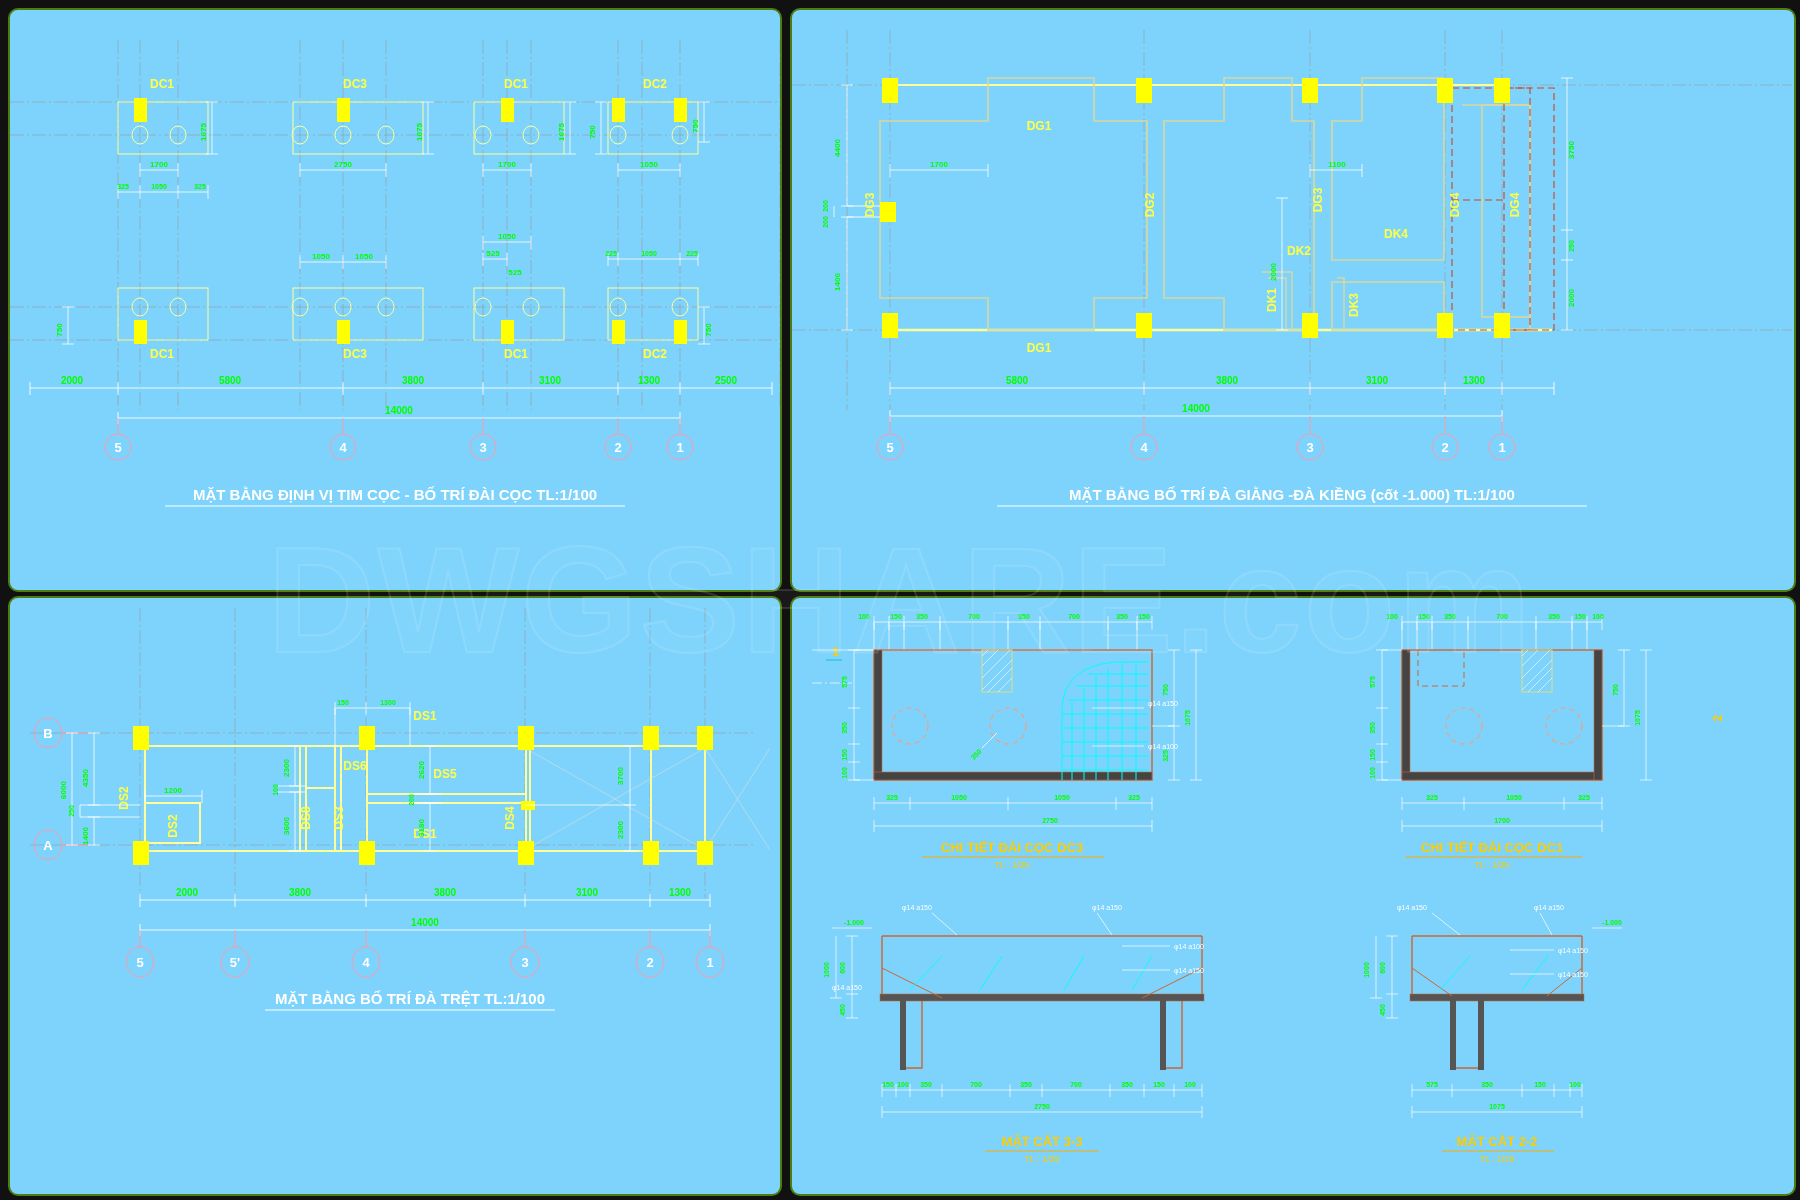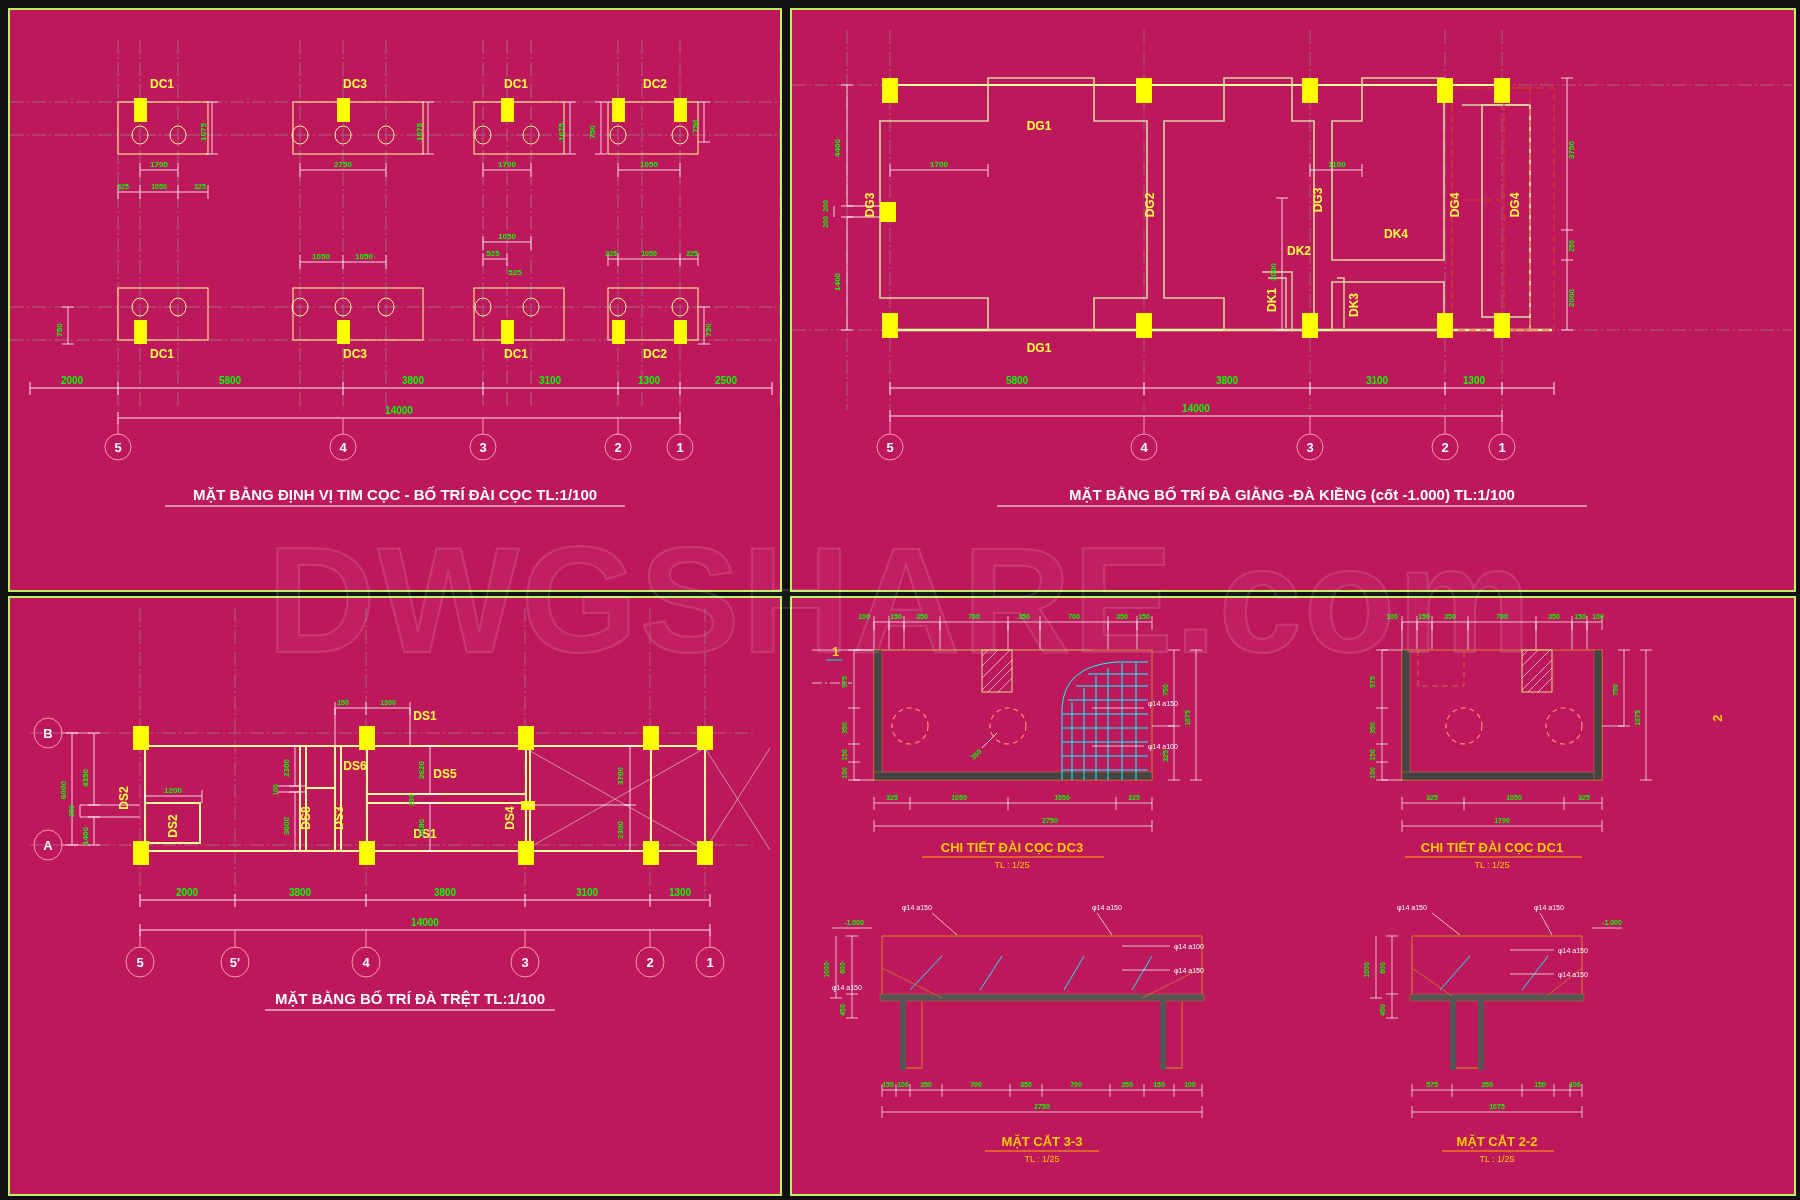--- a/index.html
+++ b/index.html
@@ -1,18 +1,18 @@
 <!DOCTYPE html>
 <html><head>
 <meta charset="utf-8">
 <style>
   html,body{margin:0;padding:0;background:#1a1a1a;}
   body{font-family:"Liberation Sans",sans-serif;}
   #sheet{position:relative;width:1800px;height:1200px;background:#111;overflow:hidden;}
-  .panel{position:absolute;background:#be185d;border:2px solid #bef264;border-radius:0;overflow:hidden;}
+  .panel{position:absolute;background:#7dd3fc;border:2px solid #4d7c0f;border-radius:10px;overflow:hidden;}
   #p1{left:8px;top:8px;width:770px;height:580px;}
   #p2{left:790px;top:8px;width:1002px;height:580px;text-decoration:underline;}
   #p3{left:8px;top:596px;width:770px;height:596px;}
   #p4{left:790px;top:596px;width:1002px;height:596px;}
   svg{display:block;}
   .wm{position:absolute;left:0;top:0;width:1800px;height:1200px;pointer-events:none;
       display:flex;align-items:center;justify-content:center;text-align:center;}
   .wm span{font-size:150px;font-weight:bold;letter-spacing:2px;color:rgba(255,255,255,0.035);
       -webkit-text-stroke:2px rgba(255,255,255,0.13);font-family:"Liberation Sans",sans-serif;}
   .ttl{font-size:15px;font-weight:bold;fill:#ffffff;}

